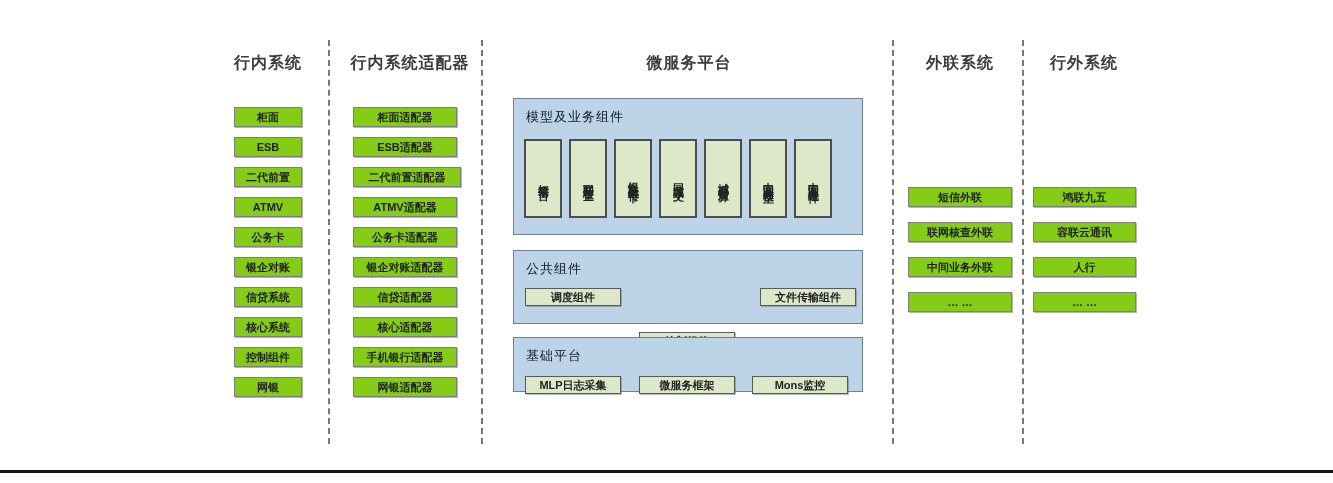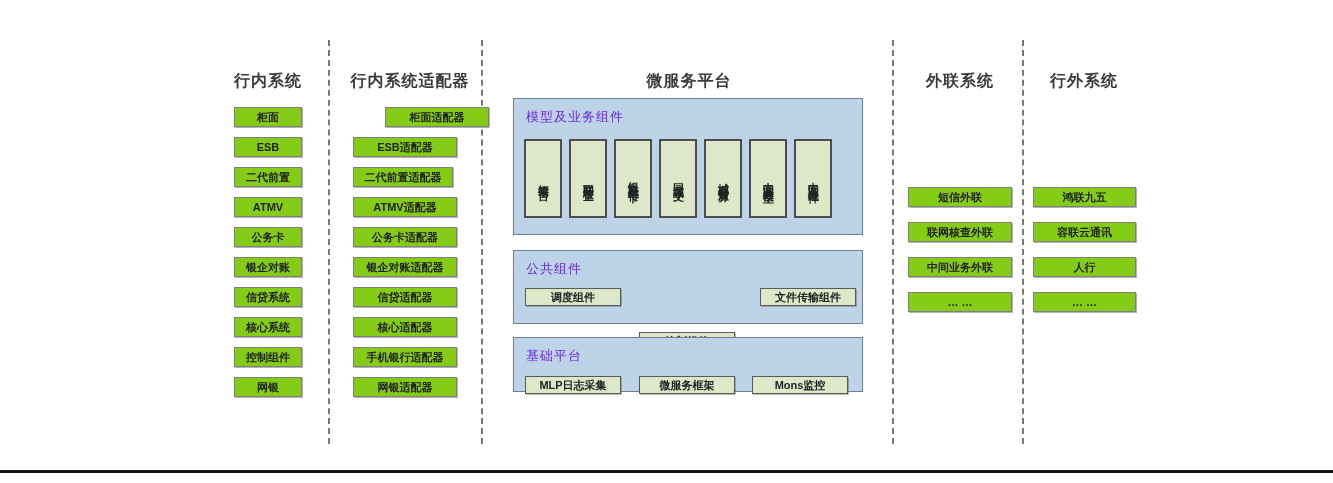--- a/index.html
+++ b/index.html
@@ -2,40 +2,40 @@
 <html><head>
 <meta charset="utf-8">
 <style>
   html,body{margin:0;padding:0;background:#ffffff;}
   .canvas{
     position:relative;width:1333px;height:483px;background:#fff;overflow:hidden;
     font-family:"Liberation Sans","DejaVu Sans",sans-serif;
   }
   .col-header{
     position:absolute;height:22px;line-height:22px;text-align:center;
-    font-size:16px;font-weight:bold;color:#3b3b3b;letter-spacing:1px;white-space:nowrap;margin-top:18px;
+    font-size:16px;font-weight:bold;color:#3b3b3b;letter-spacing:1px;white-space:nowrap;
   }
   .sep{
     position:absolute;top:40px;height:404px;width:0;
     border-left:2px dashed #787878;
   }
   .gbox{
     position:absolute;box-sizing:border-box;
     background:#84cc16;border:1px solid #7f7f7f;
     box-shadow:1px 1px 0 rgba(90,90,90,.45);
     display:flex;align-items:center;justify-content:center;
     font-size:11px;font-weight:bold;color:#222;white-space:nowrap;
   }
   .panel{
     position:absolute;box-sizing:border-box;
     background:#bdd3e8;border:1.5px solid #6e7f96;
   }
   .panel-label{
     position:absolute;left:12px;top:9px;
-    font-size:13px;color:#6d28d9;letter-spacing:1px;white-space:nowrap;
+    font-size:13px;color:#0f172a;letter-spacing:1px;white-space:nowrap;
   }
   .vbox{
     position:absolute;box-sizing:border-box;
     background:#dce8c8;border:2px solid #4d4d4d;
     display:flex;align-items:center;justify-content:center;
     writing-mode:vertical-rl;text-orientation:upright;
     font-size:11px;font-weight:bold;color:#222;letter-spacing:2px;
   }
   .pbox{
     position:absolute;box-sizing:border-box;
@@ -68,23 +68,23 @@
   <div class="gbox" style="left:234px;top:137px;width:68px;height:20px;">ESB</div>
   <div class="gbox" style="left:234px;top:167px;width:68px;height:20px;">二代前置</div>
   <div class="gbox" style="left:234px;top:197px;width:68px;height:20px;">ATMV</div>
   <div class="gbox" style="left:234px;top:227px;width:68px;height:20px;">公务卡</div>
   <div class="gbox" style="left:234px;top:257px;width:68px;height:20px;">银企对账</div>
   <div class="gbox" style="left:234px;top:287px;width:68px;height:20px;">信贷系统</div>
   <div class="gbox" style="left:234px;top:317px;width:68px;height:20px;">核心系统</div>
   <div class="gbox" style="left:234px;top:347px;width:68px;height:20px;">控制组件</div>
   <div class="gbox" style="left:234px;top:377px;width:68px;height:20px;">网银</div>
 
-  <div class="gbox" style="left:353px;top:107px;width:104px;height:20px;margin-left:32px;">柜面适配器</div>
+  <div class="gbox" style="left:353px;top:107px;width:104px;height:20px;">柜面适配器</div>
   <div class="gbox" style="left:353px;top:137px;width:104px;height:20px;">ESB适配器</div>
-  <div class="gbox" style="left:353px;top:167px;width:100px;height:20px;">二代前置适配器</div>
+  <div class="gbox" style="left:353px;top:167px;width:108px;height:20px;">二代前置适配器</div>
   <div class="gbox" style="left:353px;top:197px;width:104px;height:20px;">ATMV适配器</div>
   <div class="gbox" style="left:353px;top:227px;width:104px;height:20px;">公务卡适配器</div>
   <div class="gbox" style="left:353px;top:257px;width:104px;height:20px;">银企对账适配器</div>
   <div class="gbox" style="left:353px;top:287px;width:104px;height:20px;">信贷适配器</div>
   <div class="gbox" style="left:353px;top:317px;width:104px;height:20px;">核心适配器</div>
   <div class="gbox" style="left:353px;top:347px;width:104px;height:20px;">手机银行适配器</div>
   <div class="gbox" style="left:353px;top:377px;width:104px;height:20px;">网银适配器</div>
 
   <div class="panel" style="left:513px;top:98px;width:350px;height:137px;">
     <div class="panel-label">模型及业务组件</div>

